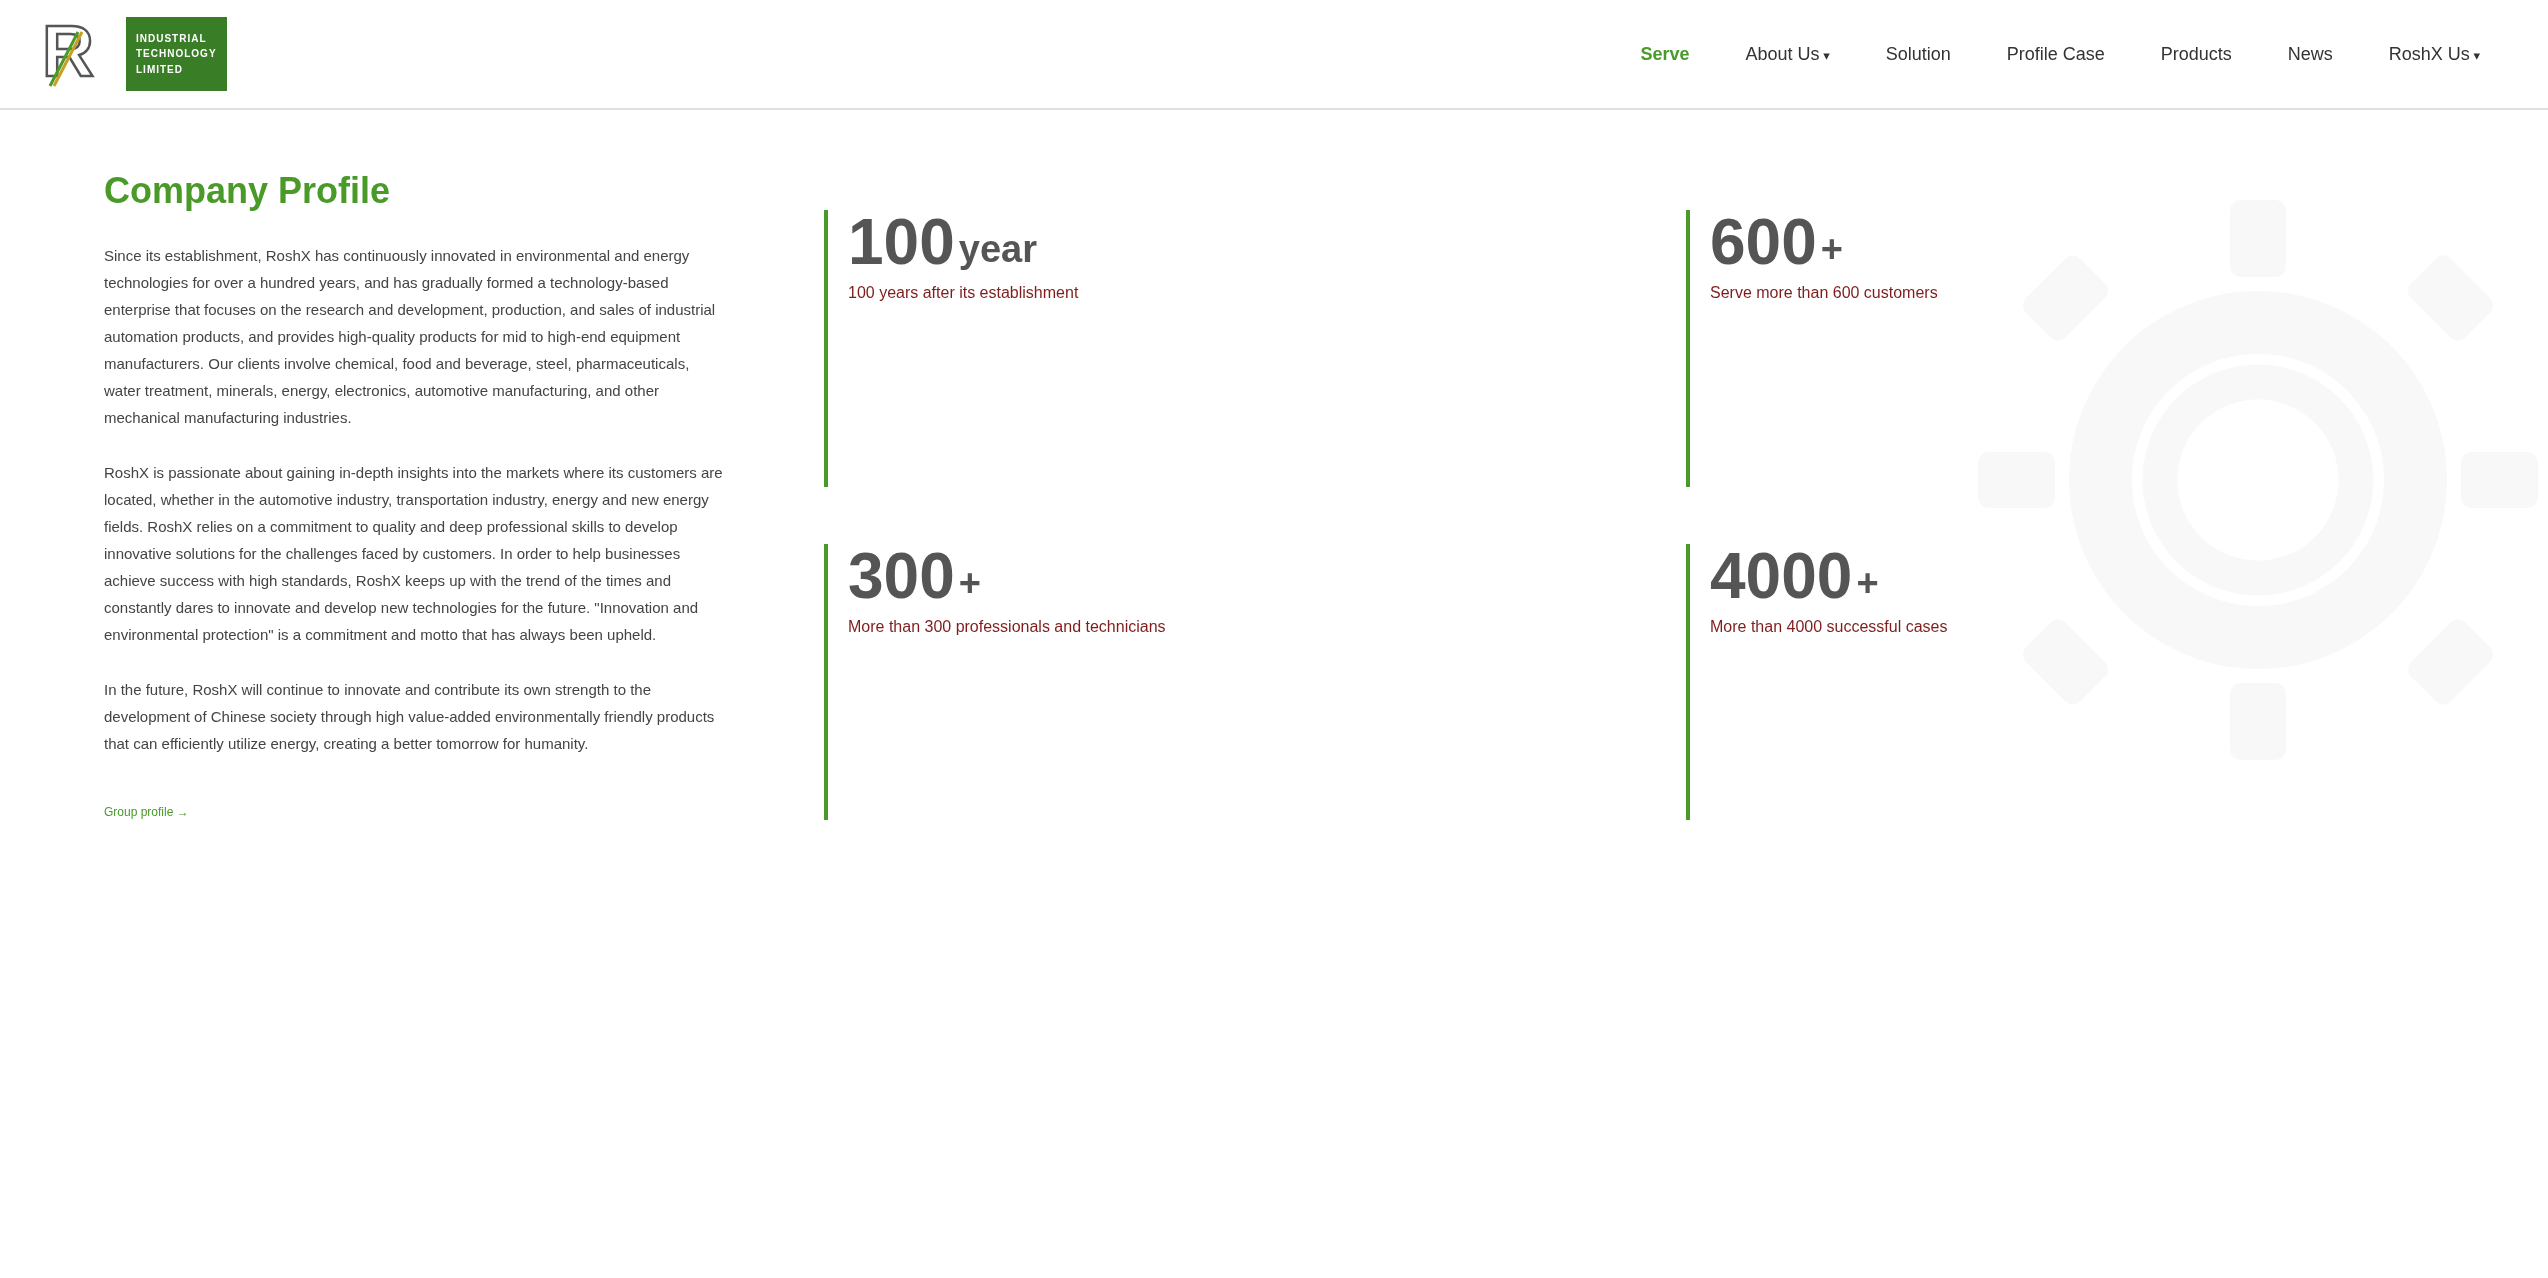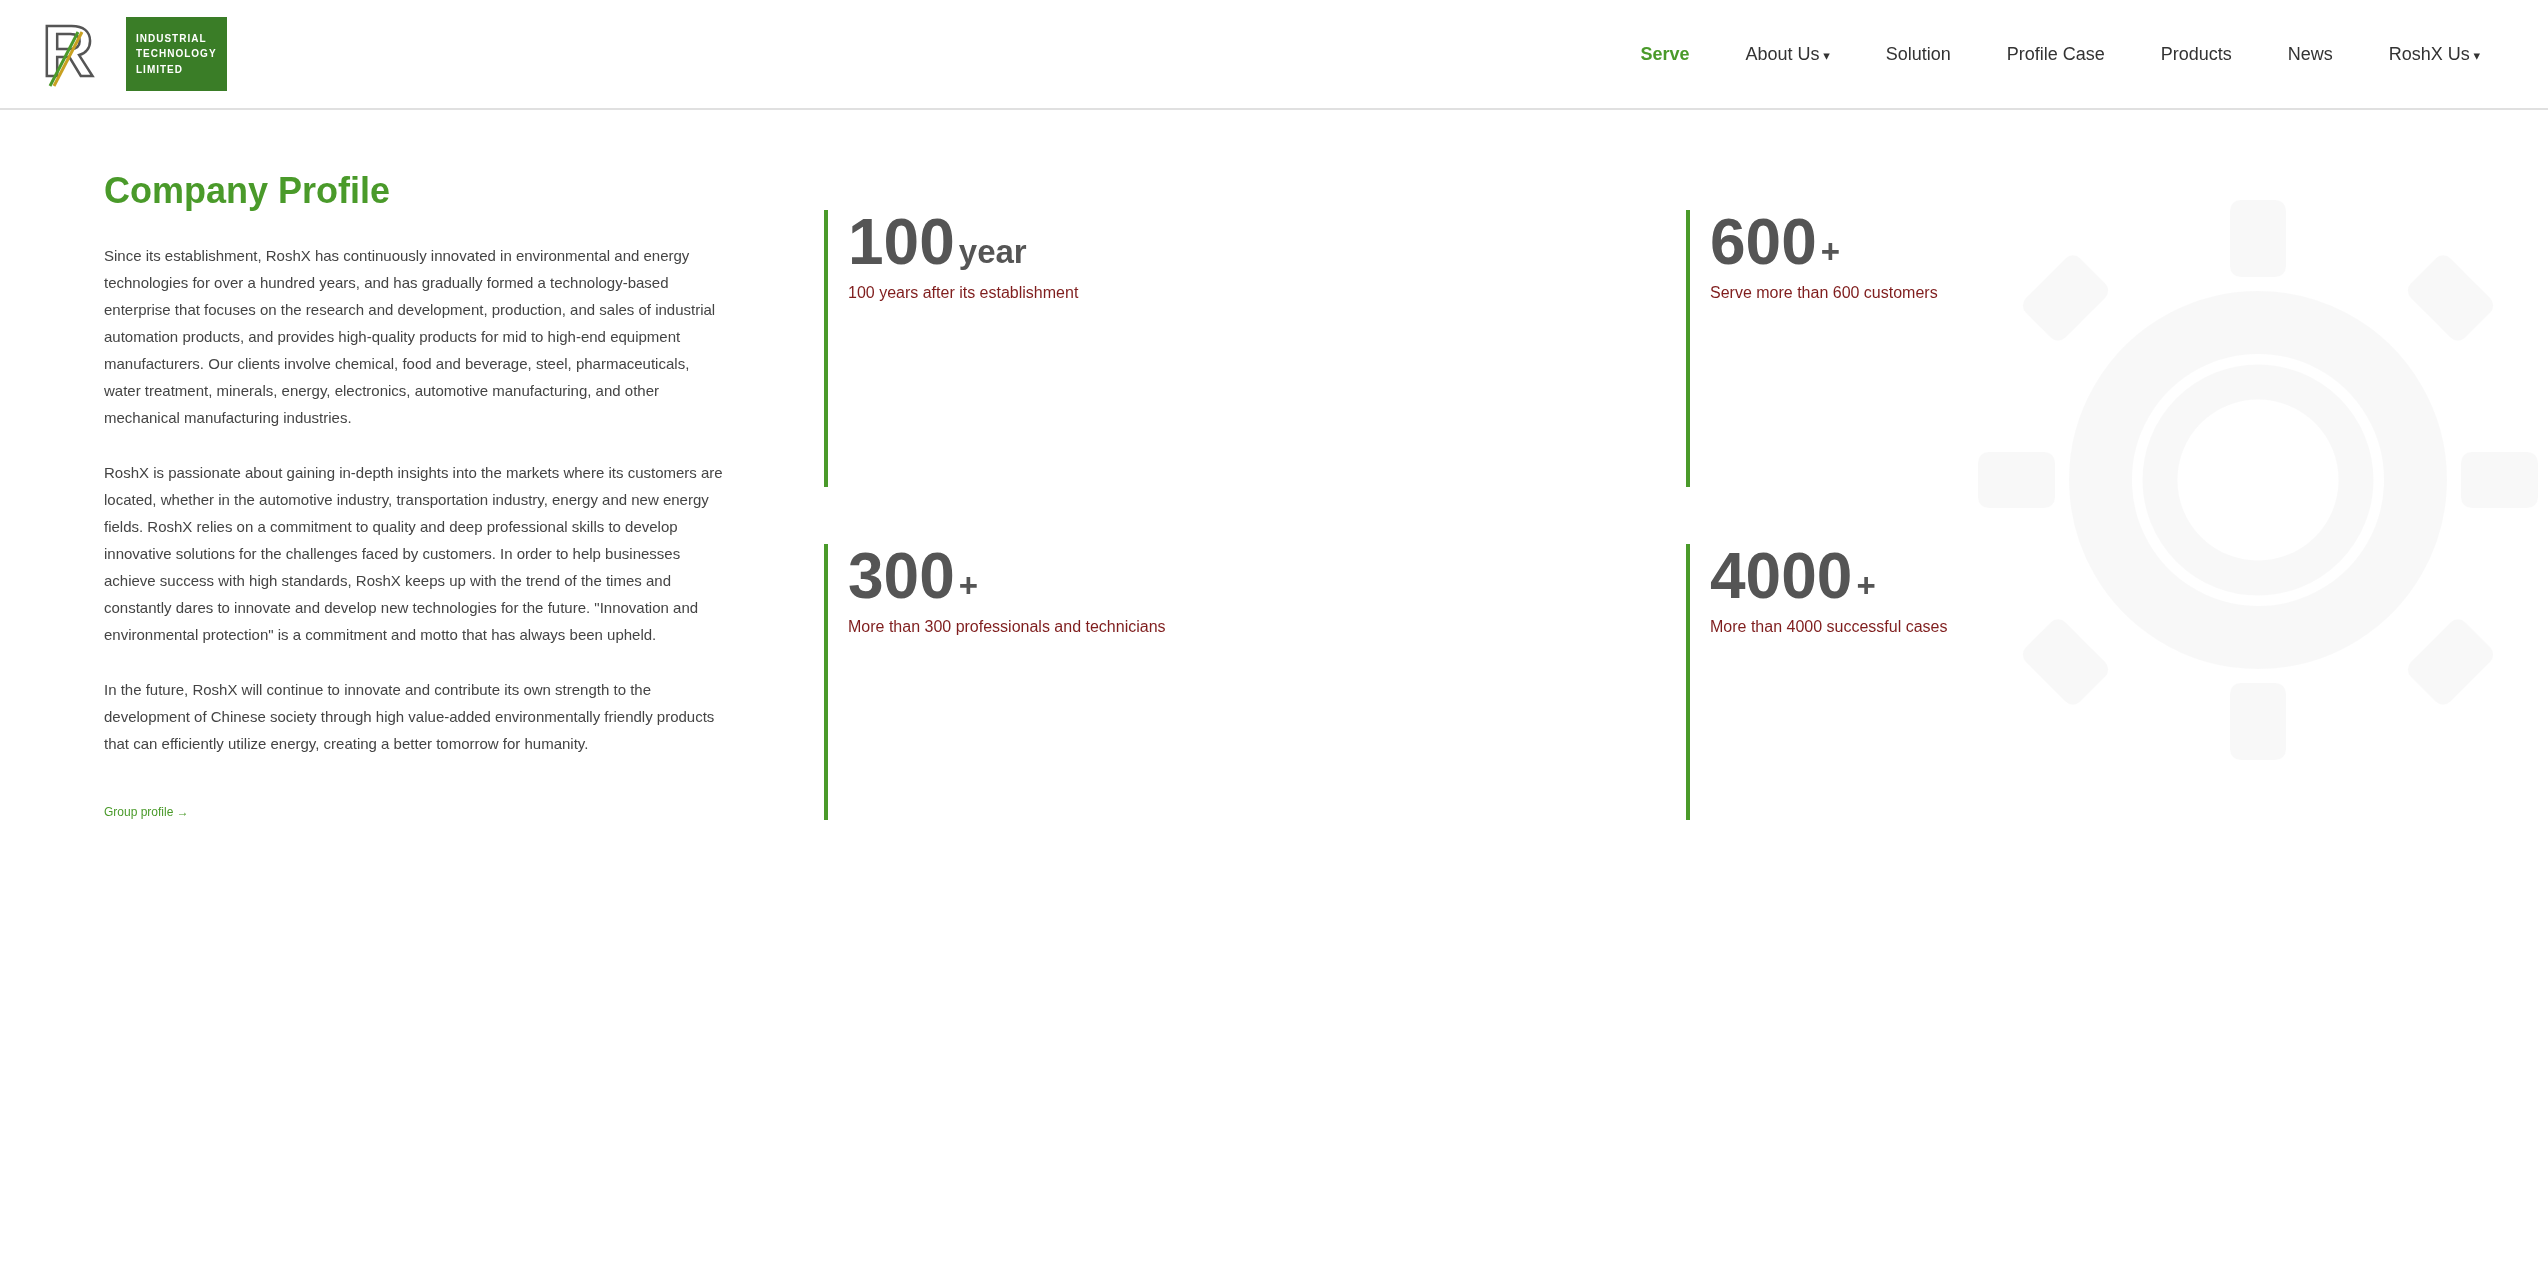--- a/index.html
+++ b/index.html
@@ -132,21 +132,21 @@
     .stat-number {
       font-size: 64px;
       font-weight: bold;
       color: #555;
       line-height: 1;
       display: flex;
       align-items: flex-end;
     }
 
     .stat-number .unit {
-      font-size: 33px;
+      font-size: 38px;
       font-weight: bold;
       color: #555;
       margin-bottom: 6px;
       margin-left: 4px;
     }
 
     .stat-desc {
       font-size: 16px;
       color: #7f1d1d;
       margin-top: 10px;

